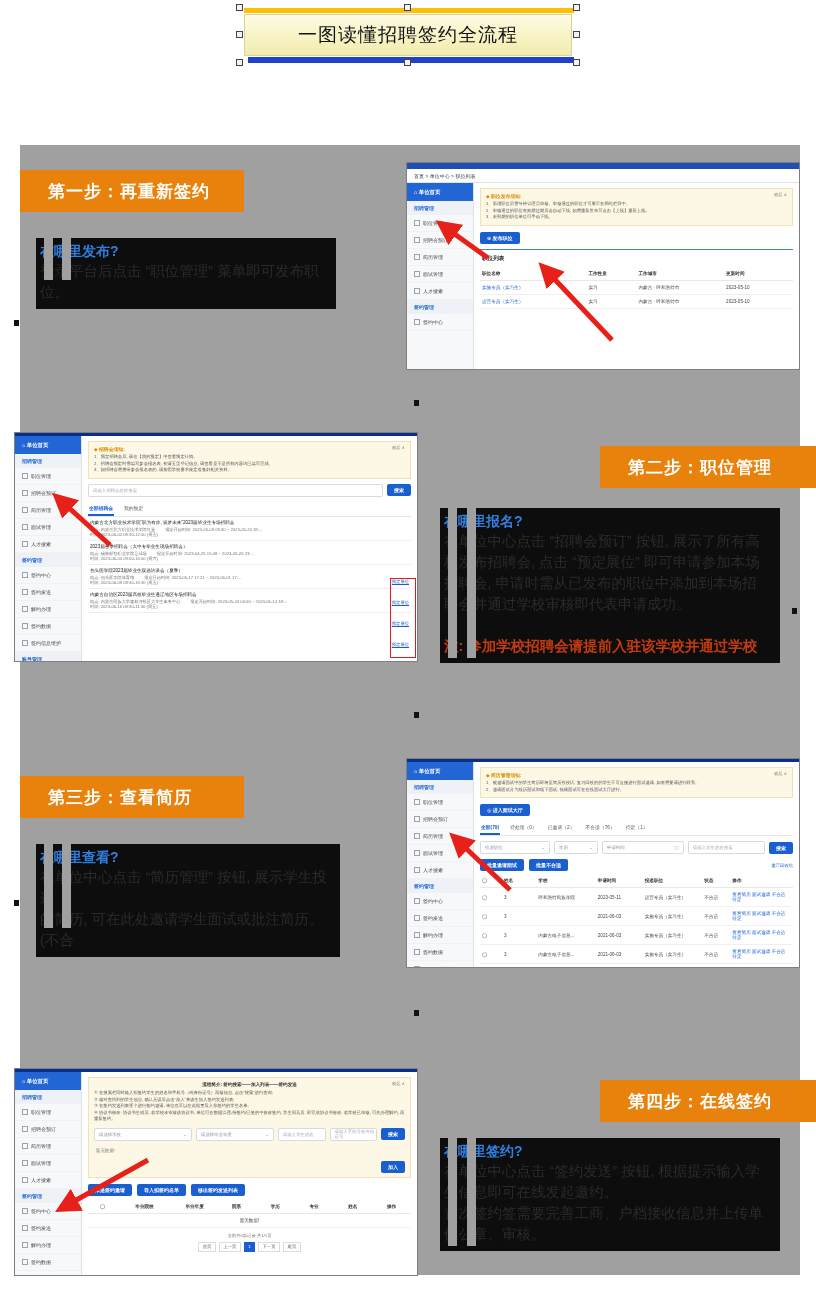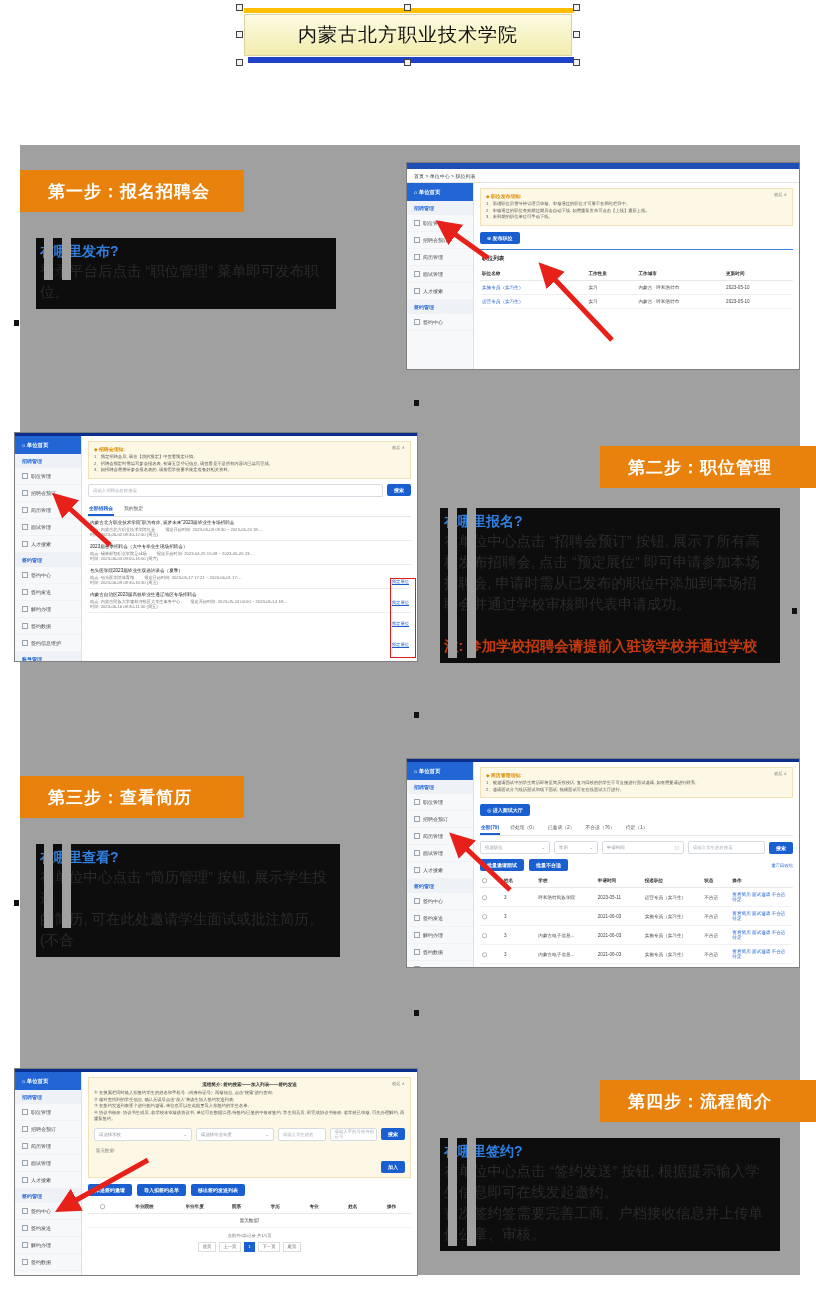--- a/index.html
+++ b/index.html
@@ -100,21 +100,21 @@
   .marker.sm{width:5px;height:6px;}
 </style>
 </head>
 <body>
 
 <div class="title-wrap">
   <div class="title-outer"></div>
   <div class="title-bar-top"></div>
   <div class="title-bar-bottom"></div>
   <div class="title-box">
-    <span class="title-text">内蒙古北方职业技术学院</span>
+    <span class="title-text">一图读懂招聘签约全流程</span>
   </div>
 </div>
 <div class="hnd tl"></div>
 <div class="hnd tm"></div>
 <div class="hnd tr"></div>
 <div class="hnd ml"></div>
 <div class="hnd mr"></div>
 <div class="hnd bl"></div>
 <div class="hnd bm"></div>
 <div class="hnd br"></div>
@@ -122,30 +122,30 @@
 <div class="canvas"></div>
 
 <div class="marker sm" style="left:14px;top:320px;"></div>
 <div class="marker sm" style="left:414px;top:400px;"></div>
 <div class="marker sm" style="left:792px;top:608px;"></div>
 <div class="marker sm" style="left:414px;top:712px;"></div>
 <div class="marker sm" style="left:14px;top:900px;"></div>
 <div class="marker sm" style="left:414px;top:1010px;"></div>
 
 <div class="step-banner sb1">
-  <span>第一步：报名招聘会</span>
+  <span>第一步：再重新签约</span>
 </div>
 <div class="step-banner sb2">
   <span>第二步：职位管理</span>
 </div>
 <div class="step-banner sb3">
   <span>第三步：查看简历</span>
 </div>
 <div class="step-banner sb4">
-  <span>第四步：流程简介</span>
+  <span>第四步：在线签约</span>
 </div>
 
 <div class="caption cap1">
   <span class="q">在哪里发布?</span>
   <span class="b">登录平台后点击 “职位管理” 菜单即可发布职位。</span>
 </div>
 <div class="streak" style="left:44px;top:238px;height:42px;"></div>
 <div class="streak" style="left:62px;top:238px;height:42px;"></div>
 
 <div class="caption cap2">

